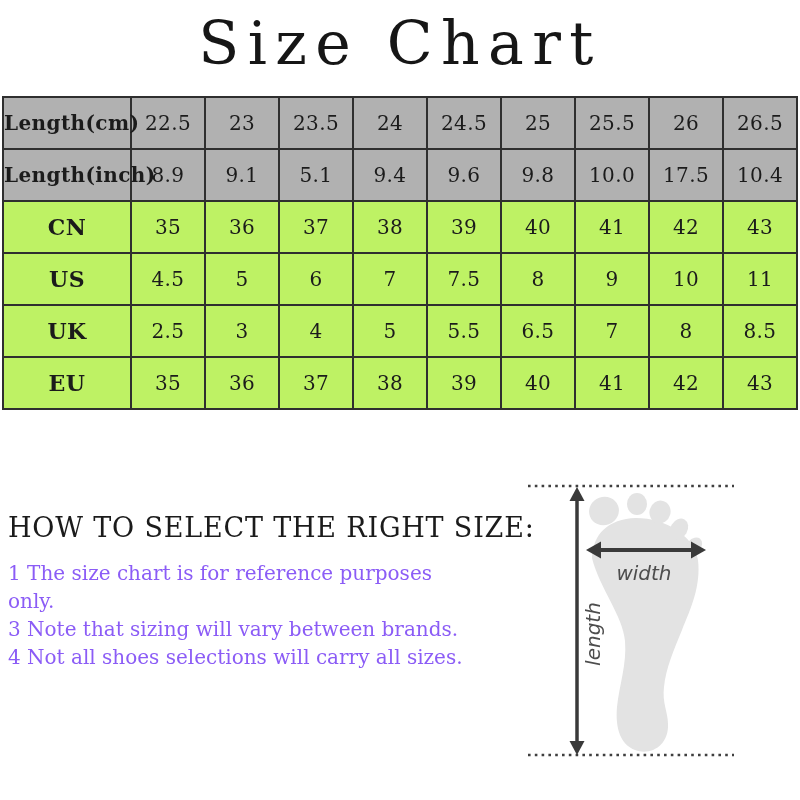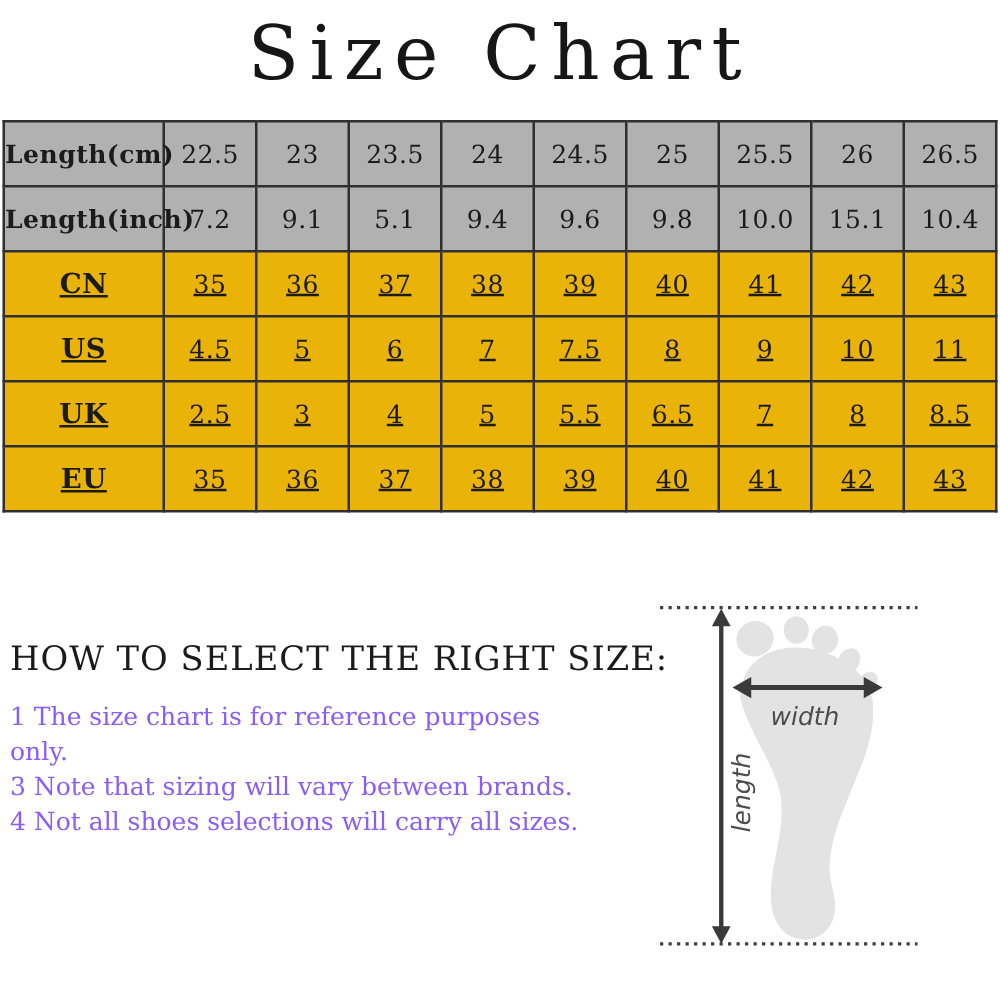--- a/index.html
+++ b/index.html
@@ -41,21 +41,21 @@
     font-size: 20px;
     padding: 0;
     letter-spacing: 0.02em;
   }
   table.size-table td.row-label {
     width: 126px;
     font-weight: bold;
     font-size: 20px;
   }
   table.size-table tr.shaded td { background: #b1b1b1; }
-  table.size-table tr.plain td { background: #eab308; text-decoration: underline; }
+  table.size-table tr.plain td { background: #bef264; }
   table.size-table tr.country td.row-label { font-size: 22px; }
 
   
   .guide {
     position: absolute;
     left: 8px; top: 512px;
     width: 470px;
   }
   .guide-heading {
     font-size: 27px;
@@ -95,28 +95,28 @@
           <td>23.5</td>
           <td>24</td>
           <td>24.5</td>
           <td>25</td>
           <td>25.5</td>
           <td>26</td>
           <td>26.5</td>
         </tr>
         <tr class="shaded">
           <td class="row-label">Length(inch)</td>
-          <td>7.2</td>
+          <td>8.9</td>
           <td>9.1</td>
           <td>5.1</td>
           <td>9.4</td>
           <td>9.6</td>
           <td>9.8</td>
           <td>10.0</td>
-          <td>15.1</td>
+          <td>17.5</td>
           <td>10.4</td>
         </tr>
         <tr class="plain country">
           <td class="row-label">CN</td>
           <td>35</td>
           <td>36</td>
           <td>37</td>
           <td>38</td>
           <td>39</td>
           <td>40</td>

